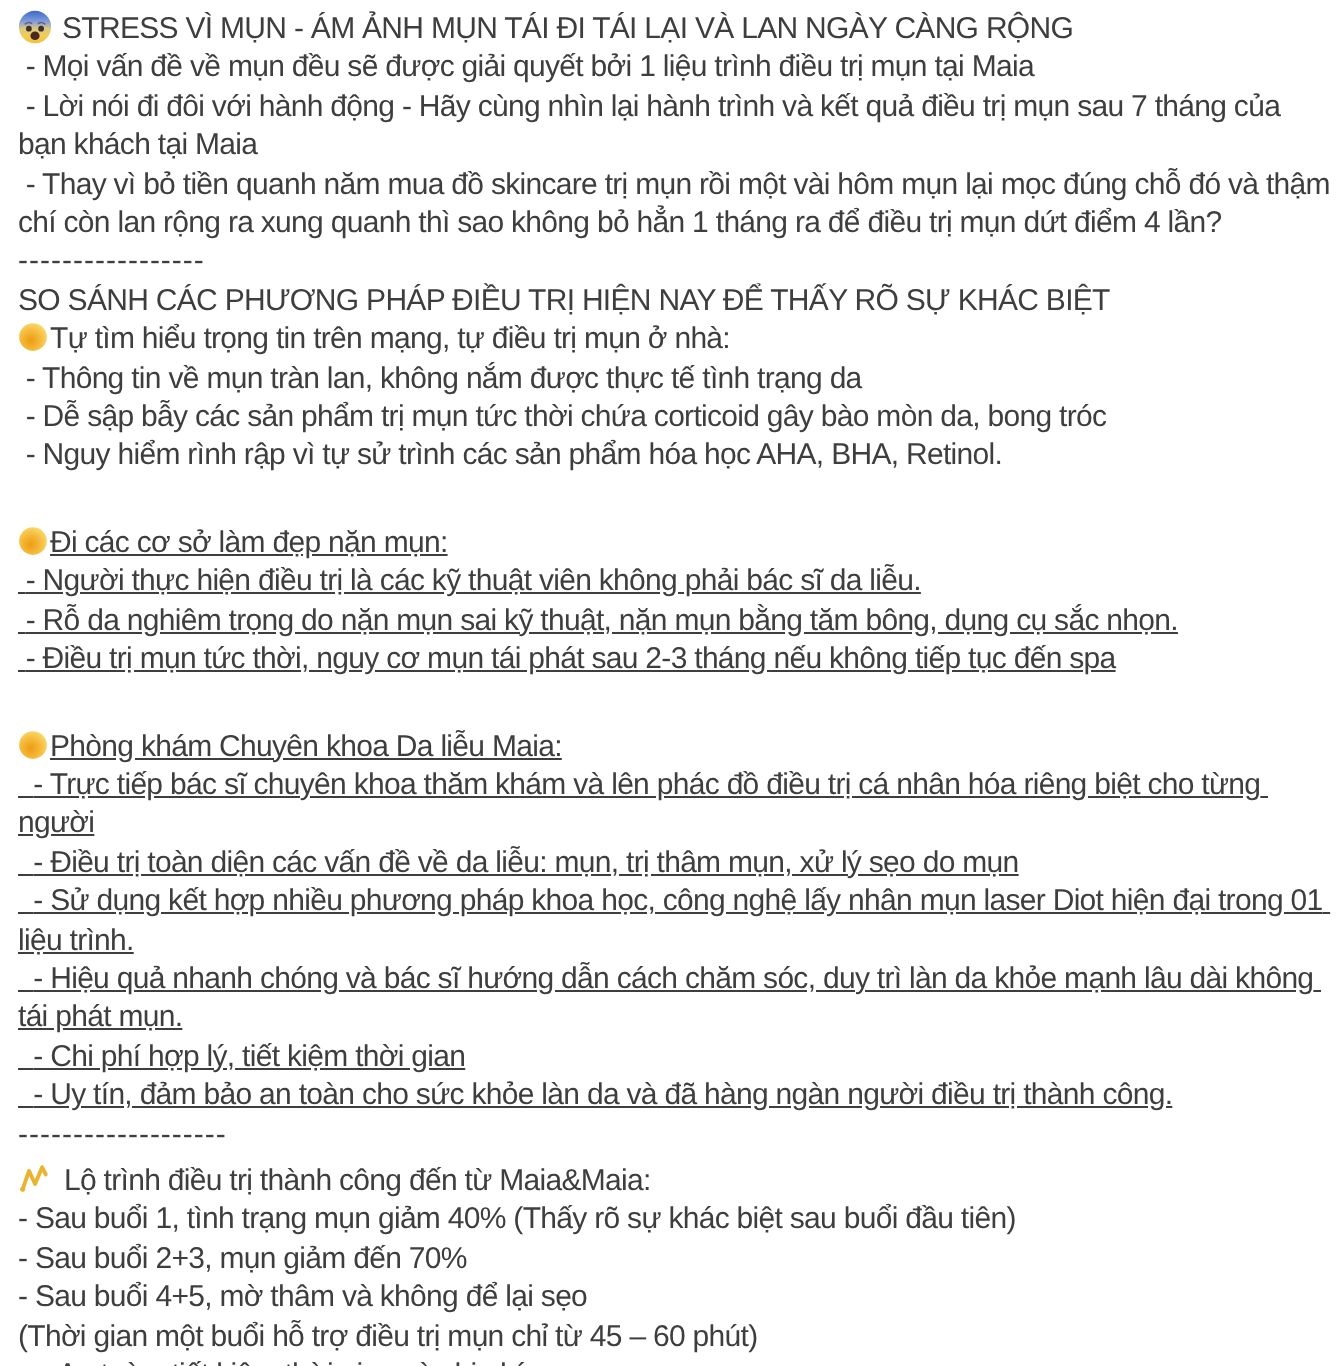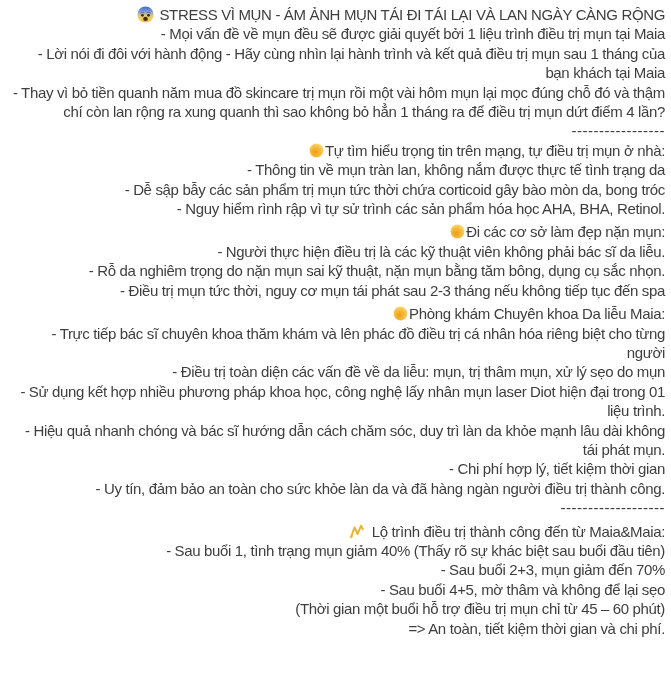--- a/index.html
+++ b/index.html
@@ -7,23 +7,23 @@
     width: 671px; height: 683px; overflow: hidden;
     font-family: "Liberation Sans", sans-serif;
   }
   .post {
     padding: 5px 6px 0 9px;
     font-size: 15px;
     line-height: 19.4px;
     letter-spacing: -0.35px;
     color: #3e3e3e;
   }
-  .post p { margin: 0; white-space: pre-wrap; text-align: right; }
+  .post p { margin: 0; white-space: pre-wrap; }
   .gap-sm { margin-top: 4px; }
-  .gap-md { margin-top: 4px; }
+  .gap-md { margin-top: 24px; text-decoration: underline; }
   .emoji { display: inline-block; vertical-align: -3px; }
   .emoji svg { display: block; width: 100%; height: 100%; }
   .emoji.fearful { width: 17px; height: 17px; margin-right: 5px; }
   .emoji.flower  { width: 15px; height: 15px; vertical-align: -2px; margin-right: 1px; }
   .emoji.zigzag  { width: 16px; height: 16px; margin-right: 7px; vertical-align: -2px; }
   .sep { letter-spacing: 0.5px; }
 </style>
 </head>
 <body>
 
@@ -41,25 +41,26 @@
           </defs>
           <circle cx="10" cy="10" r="9.5" fill="url(#gFF)"></circle>
           <path d="M4.3 8.2 Q6.2 6.6 8 7.9" fill="none" stroke="#6b5a86" stroke-width="0.9" stroke-linecap="round"></path>
           <path d="M15.7 8.2 Q13.8 6.6 12 7.9" fill="none" stroke="#6b5a86" stroke-width="0.9" stroke-linecap="round"></path>
           <circle cx="6.4" cy="11" r="1.7" fill="#40302c"></circle>
           <circle cx="13.6" cy="11" r="1.7" fill="#40302c"></circle>
           <ellipse cx="10" cy="15.2" rx="2.7" ry="2.5" fill="#4a2a20"></ellipse>
         </svg></span><span>STRESS VÌ MỤN - ÁM ẢNH MỤN TÁI ĐI TÁI LẠI VÀ LAN NGÀY CÀNG RỘNG</span></p>
 
   <p> - Mọi vấn đề về mụn đều sẽ được giải quyết bởi 1 liệu trình điều trị mụn tại Maia</p>
-  <p> - Lời nói đi đôi với hành động - Hãy cùng nhìn lại hành trình và kết quả điều trị mụn sau 1 tháng của bạn khách tại Maia</p>
+  <p> - Lời nói đi đôi với hành động - Hãy cùng nhìn lại hành trình và kết quả điều trị mụn sau 7 tháng của bạn khách tại Maia</p>
   <p> - Thay vì bỏ tiền quanh năm mua đồ skincare trị mụn rồi một vài hôm mụn lại mọc đúng chỗ đó và thậm chí còn lan rộng ra xung quanh thì sao không bỏ hẳn 1 tháng ra để điều trị mụn dứt điểm 4 lần?</p>
 
   <p class="sep">-----------------</p>
 
+  <p>SO SÁNH CÁC PHƯƠNG PHÁP ĐIỀU TRỊ HIỆN NAY ĐỂ THẤY RÕ SỰ KHÁC BIỆT</p>
 
   <div>
     <p><span class="emoji flower"><svg viewBox="0 0 16 16" aria-hidden="true">
             <defs>
               <radialGradient id="gFL" cx="0.42" cy="0.62" r="0.75">
                 <stop offset="0" stop-color="#ee9b13"></stop>
                 <stop offset="0.45" stop-color="#f4b93a"></stop>
                 <stop offset="0.8" stop-color="#f9d466"></stop>
                 <stop offset="1" stop-color="#fbdc74"></stop>
               </radialGradient>

